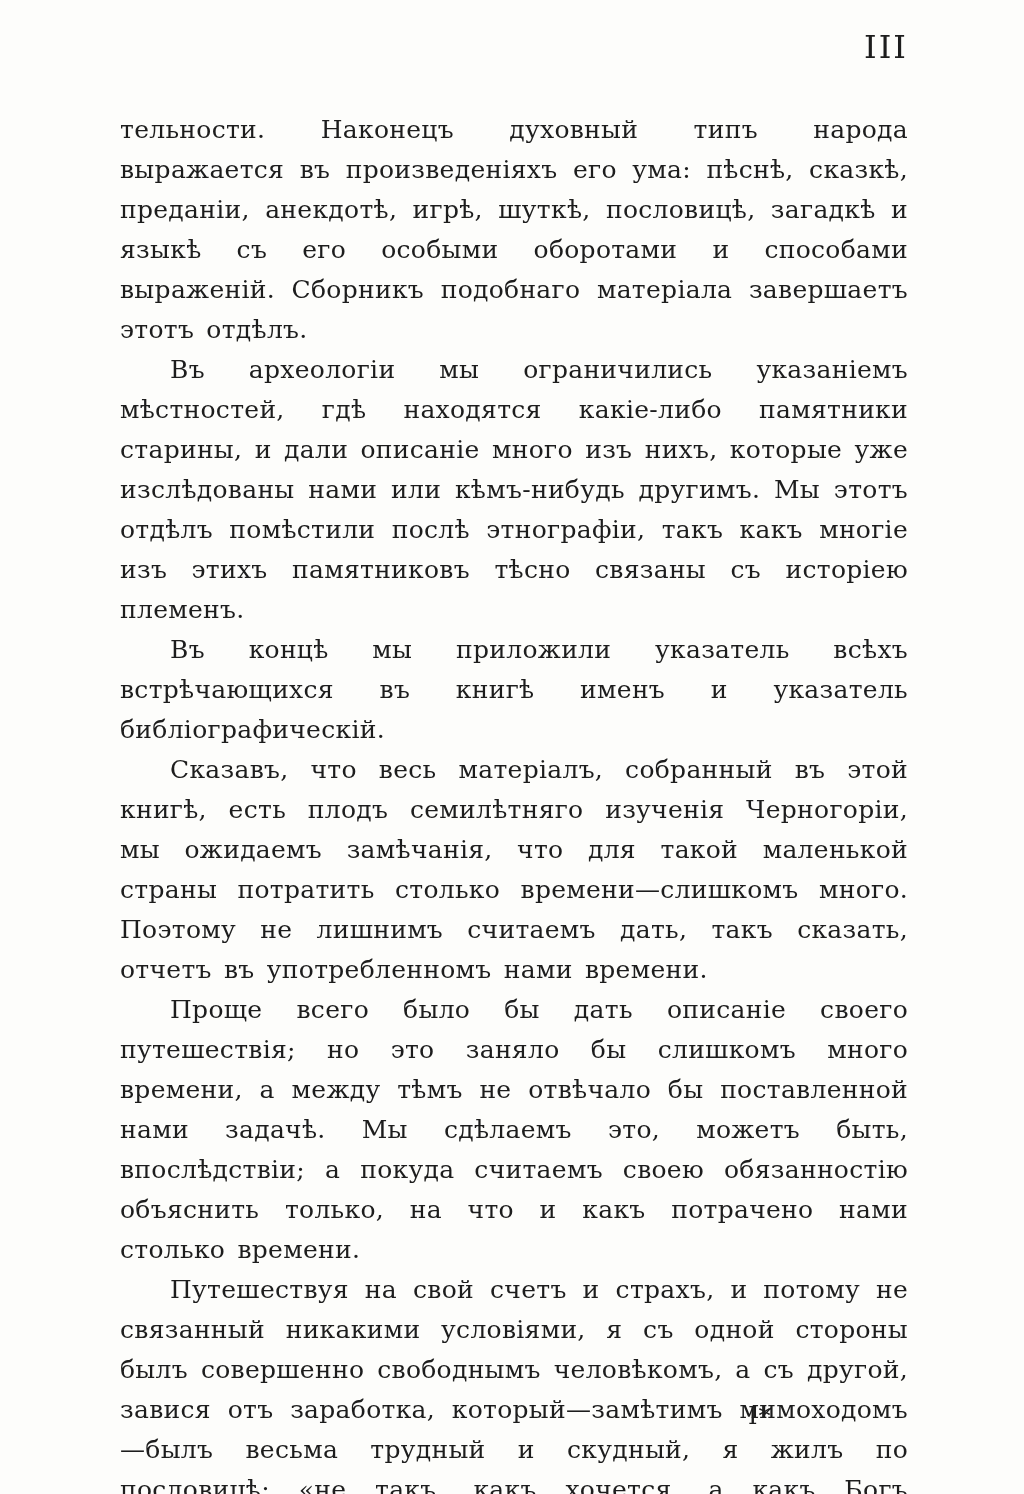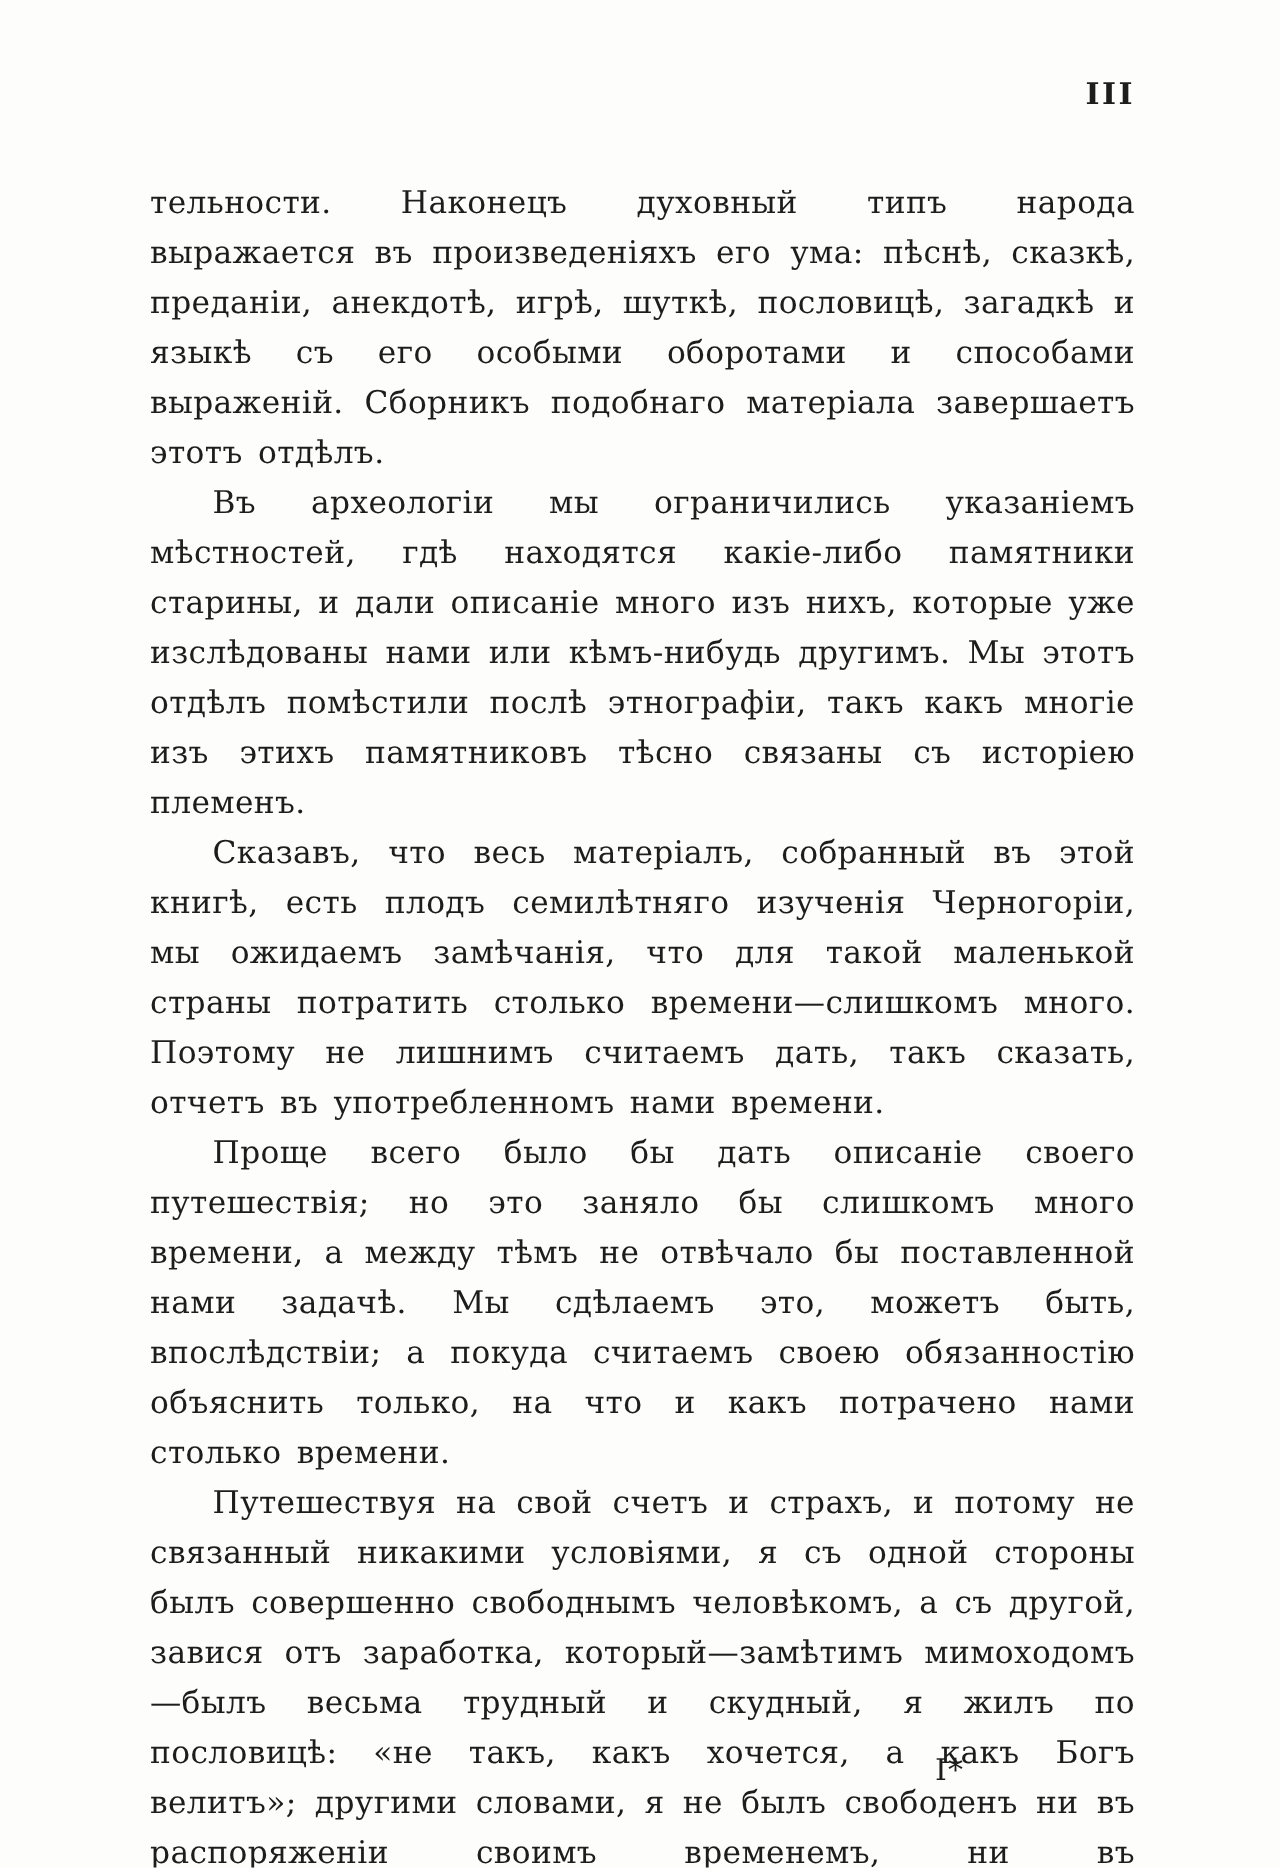--- a/index.html
+++ b/index.html
@@ -14,64 +14,64 @@
     background: #fdfdfb;
     color: #1d1d1d;
     font-family: "DejaVu Serif", "Liberation Serif", serif;
   }
   .page {
     position: absolute;
     inset: 0;
   }
   .page-number {
     position: absolute;
-    top: 60px;
+    top: 28px;
     right: 116px;
-    font-size: 24px;
+    font-size: 32px;
     letter-spacing: 2px;
-    font-weight: bold;
+    font-weight: normal;
   }
   .text-block {
     position: absolute;
     top: 110px;
     left: 120px;
     width: 788px;
     font-size: 25px;
     line-height: 40px;
     text-align: justify;
     text-justify: inter-word;
     word-spacing: 4px;
     letter-spacing: 0.3px;
   }
   .text-block p {
     margin: 0;
     text-indent: 50px;
   }
   .text-block p.no-indent {
     text-indent: 0;
-    margin-top: 32px;
   }
   .signature {
     position: absolute;
     left: 748px;
     top: 1402px;
     font-size: 24px;
     letter-spacing: 1px;
   }
 </style>
 </head>
 <body>
 
 <div class="page">
 
   <div class="page-number">III</div>
 
   <div class="text-block">
     <p class="no-indent">тельности. Наконецъ духовный типъ народа выражается въ произведеніяхъ его ума: пѣснѣ, сказкѣ, преданіи, анекдотѣ, игрѣ, шуткѣ, пословицѣ, загадкѣ и языкѣ съ его особыми оборотами и способами выраженій. Сборникъ подобнаго матеріала завершаетъ этотъ отдѣлъ.</p>
     <p>Въ археологіи мы ограничились указаніемъ мѣстностей, гдѣ находятся какіе-либо памятники старины, и дали описаніе много изъ нихъ, которые уже изслѣдованы нами или кѣмъ-нибудь другимъ. Мы этотъ отдѣлъ помѣстили послѣ этнографіи, такъ какъ многіе изъ этихъ памятниковъ тѣсно связаны съ исторіею племенъ.</p>
+    <p>Въ концѣ мы приложили указатель всѣхъ встрѣчающихся въ книгѣ именъ и указатель библіографическій.</p>
     <p>Сказавъ, что весь матеріалъ, собранный въ этой книгѣ, есть плодъ семилѣтняго изученія Черногоріи, мы ожидаемъ замѣчанія, что для такой маленькой страны потратить столько времени—слишкомъ много. Поэтому не лишнимъ считаемъ дать, такъ сказать, отчетъ въ употребленномъ нами времени.</p>
     <p>Проще всего было бы дать описаніе своего путешествія; но это заняло бы слишкомъ много времени, а между тѣмъ не отвѣчало бы поставленной нами задачѣ. Мы сдѣлаемъ это, можетъ быть, впослѣдствіи; а покуда считаемъ своею обязанностію объяснить только, на что и какъ потрачено нами столько времени.</p>
     <p>Путешествуя на свой счетъ и страхъ, и потому не связанный никакими условіями, я съ одной стороны былъ совершенно свободнымъ человѣкомъ, а съ другой, завися отъ заработка, который—замѣтимъ мимоходомъ—былъ весьма трудный и скудный, я жилъ по пословицѣ: «не такъ, какъ хочется, а какъ Богъ велитъ»; другими словами, я не былъ свободенъ ни въ распоряженіи своимъ временемъ, ни въ передвиженіяхъ. Не разъ при-</p>
   </div>
 
   <div class="signature">I*</div>
 
 </div>
 
 </body></html>

